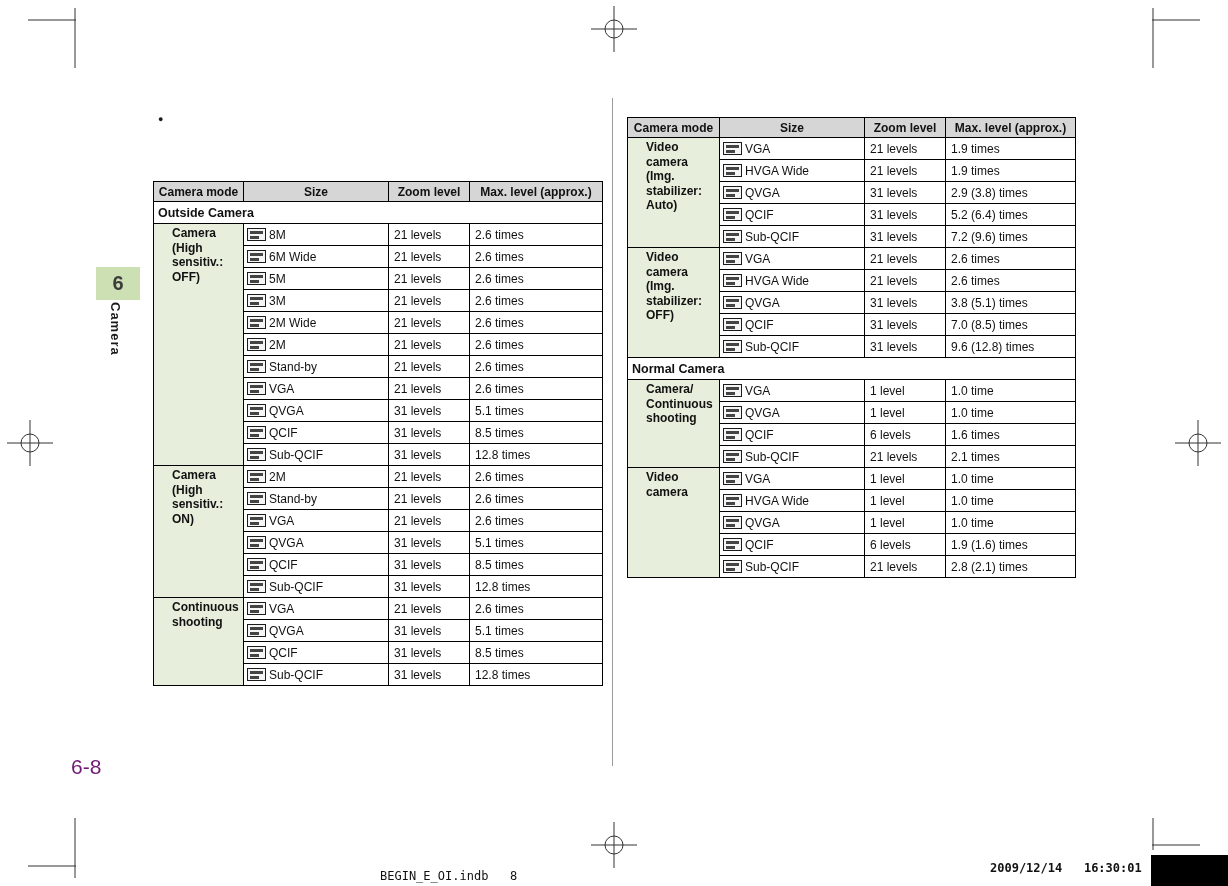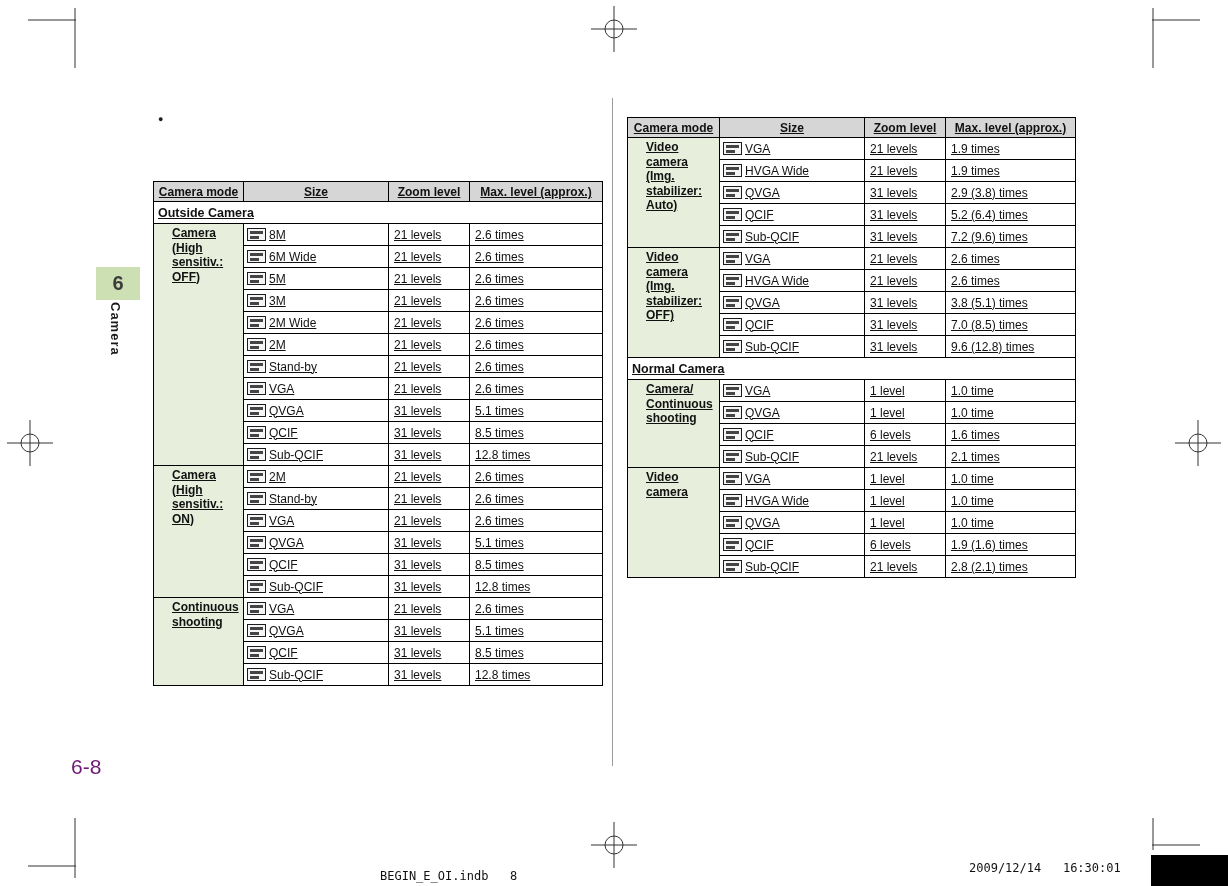--- a/index.html
+++ b/index.html
@@ -16,25 +16,25 @@
 
   .intro { position:absolute; left:158px; top:110px; width:470px; display:flex; gap:6px;
     font-size:13.2px; color:#1c1c1c; line-height:19px; }
   .bullet { font-size:9px; line-height:19px; }
   .intro-text div { white-space:pre-line; }
 
   .pageno { position:absolute; left:71px; top:755px; font-size:21px; color:#701a75; }
   .footer-left, .footer-right { position:absolute; top:861px; font-size:12px; color:#111;
     font-family:"DejaVu Sans Mono","Liberation Mono",monospace; white-space:pre; }
   .footer-left { left:380px;margin-top:8px; }
-  .footer-right { left:969px; }
+  .footer-right { left:990px;font-weight:bold; }
   .blackbox { position:absolute; left:1151px; top:855px; width:77px; height:31px; background:#000; }
 
   table.tbl { position:absolute; border-collapse:collapse; table-layout:fixed;
-    font-size:12px; color:#111; background:#fff;text-decoration:underline; }
+    font-size:12px; color:#111; background:#fff; }
   .tbl th, .tbl td { border:1px solid #000; height:22px; overflow:hidden; }
   .tbl th { height:20px; background:var(--header-bg,#d6d6d6); font-weight:bold; text-align:center; padding:0 2px; }
   .tbl td.section { font-weight:bold; font-size:12.5px; background:#fff; padding-left:4px; }
   .tbl td.mode { vertical-align:top; font-weight:bold; background:var(--mode-cell-bg,#e7efdc);
     white-space:pre-line; line-height:14.5px; padding:2px 18px; }
   .tbl td.size { padding:0 2px 0 3px; white-space:nowrap; }
   .tbl td.val { padding-left:5px; white-space:nowrap; }
   .tbl.left { left:153px; top:181px; width:449px; }
   .tbl.right { left:627px; top:117px; width:448px; }
 

